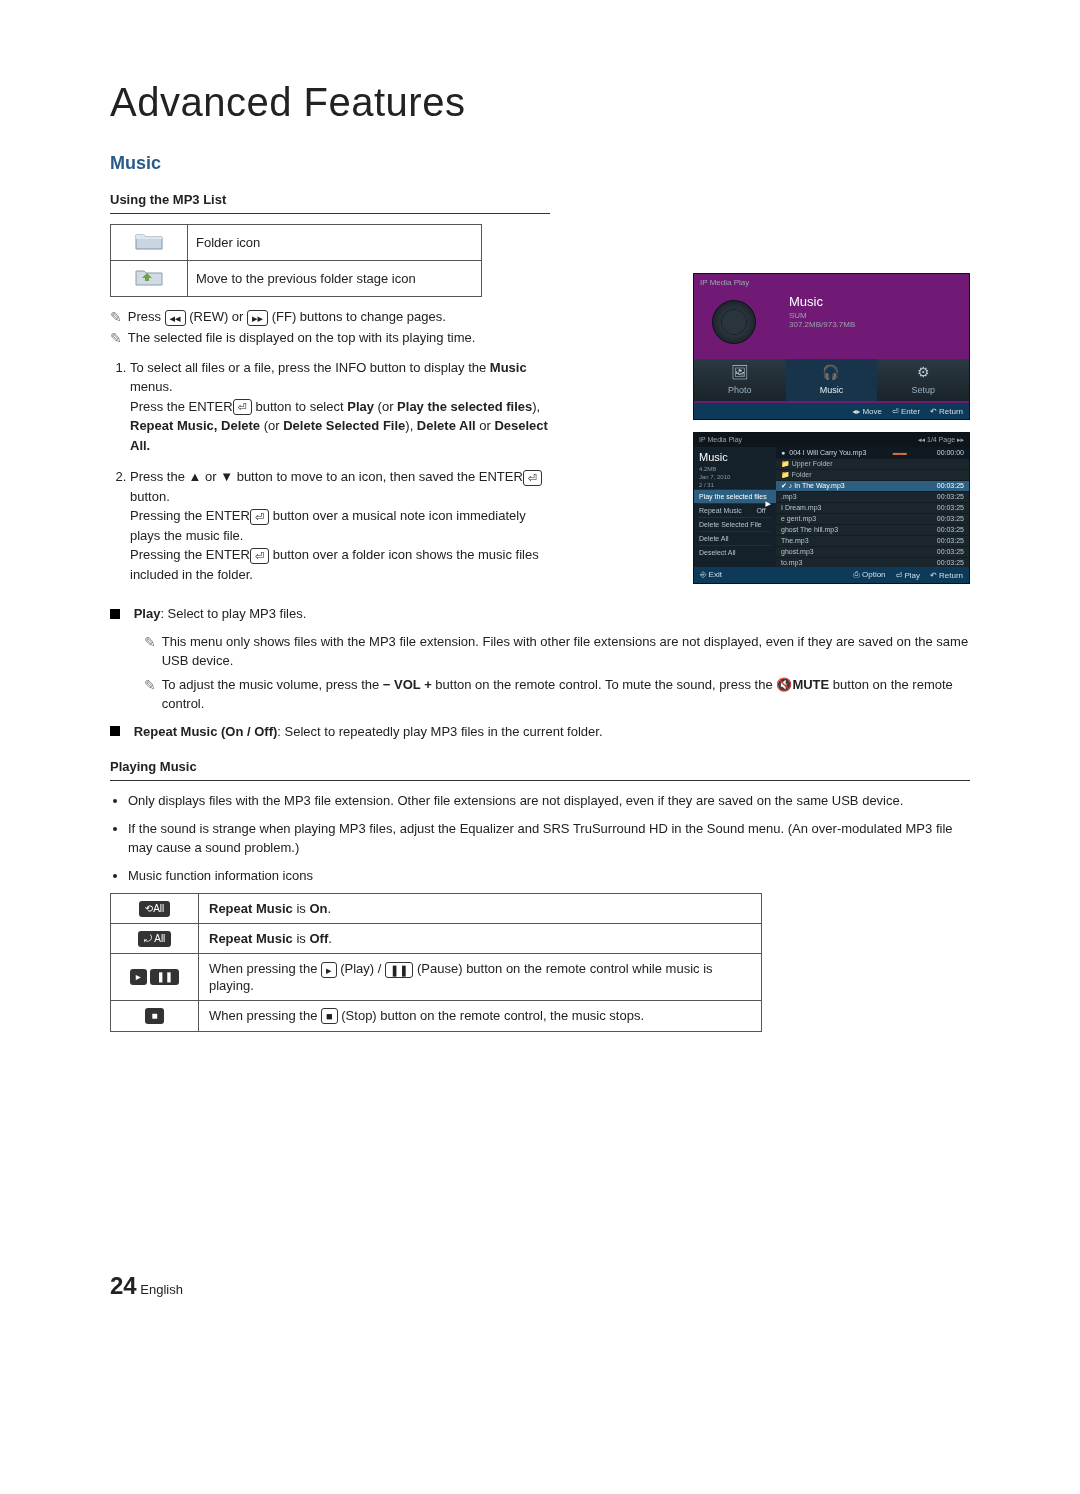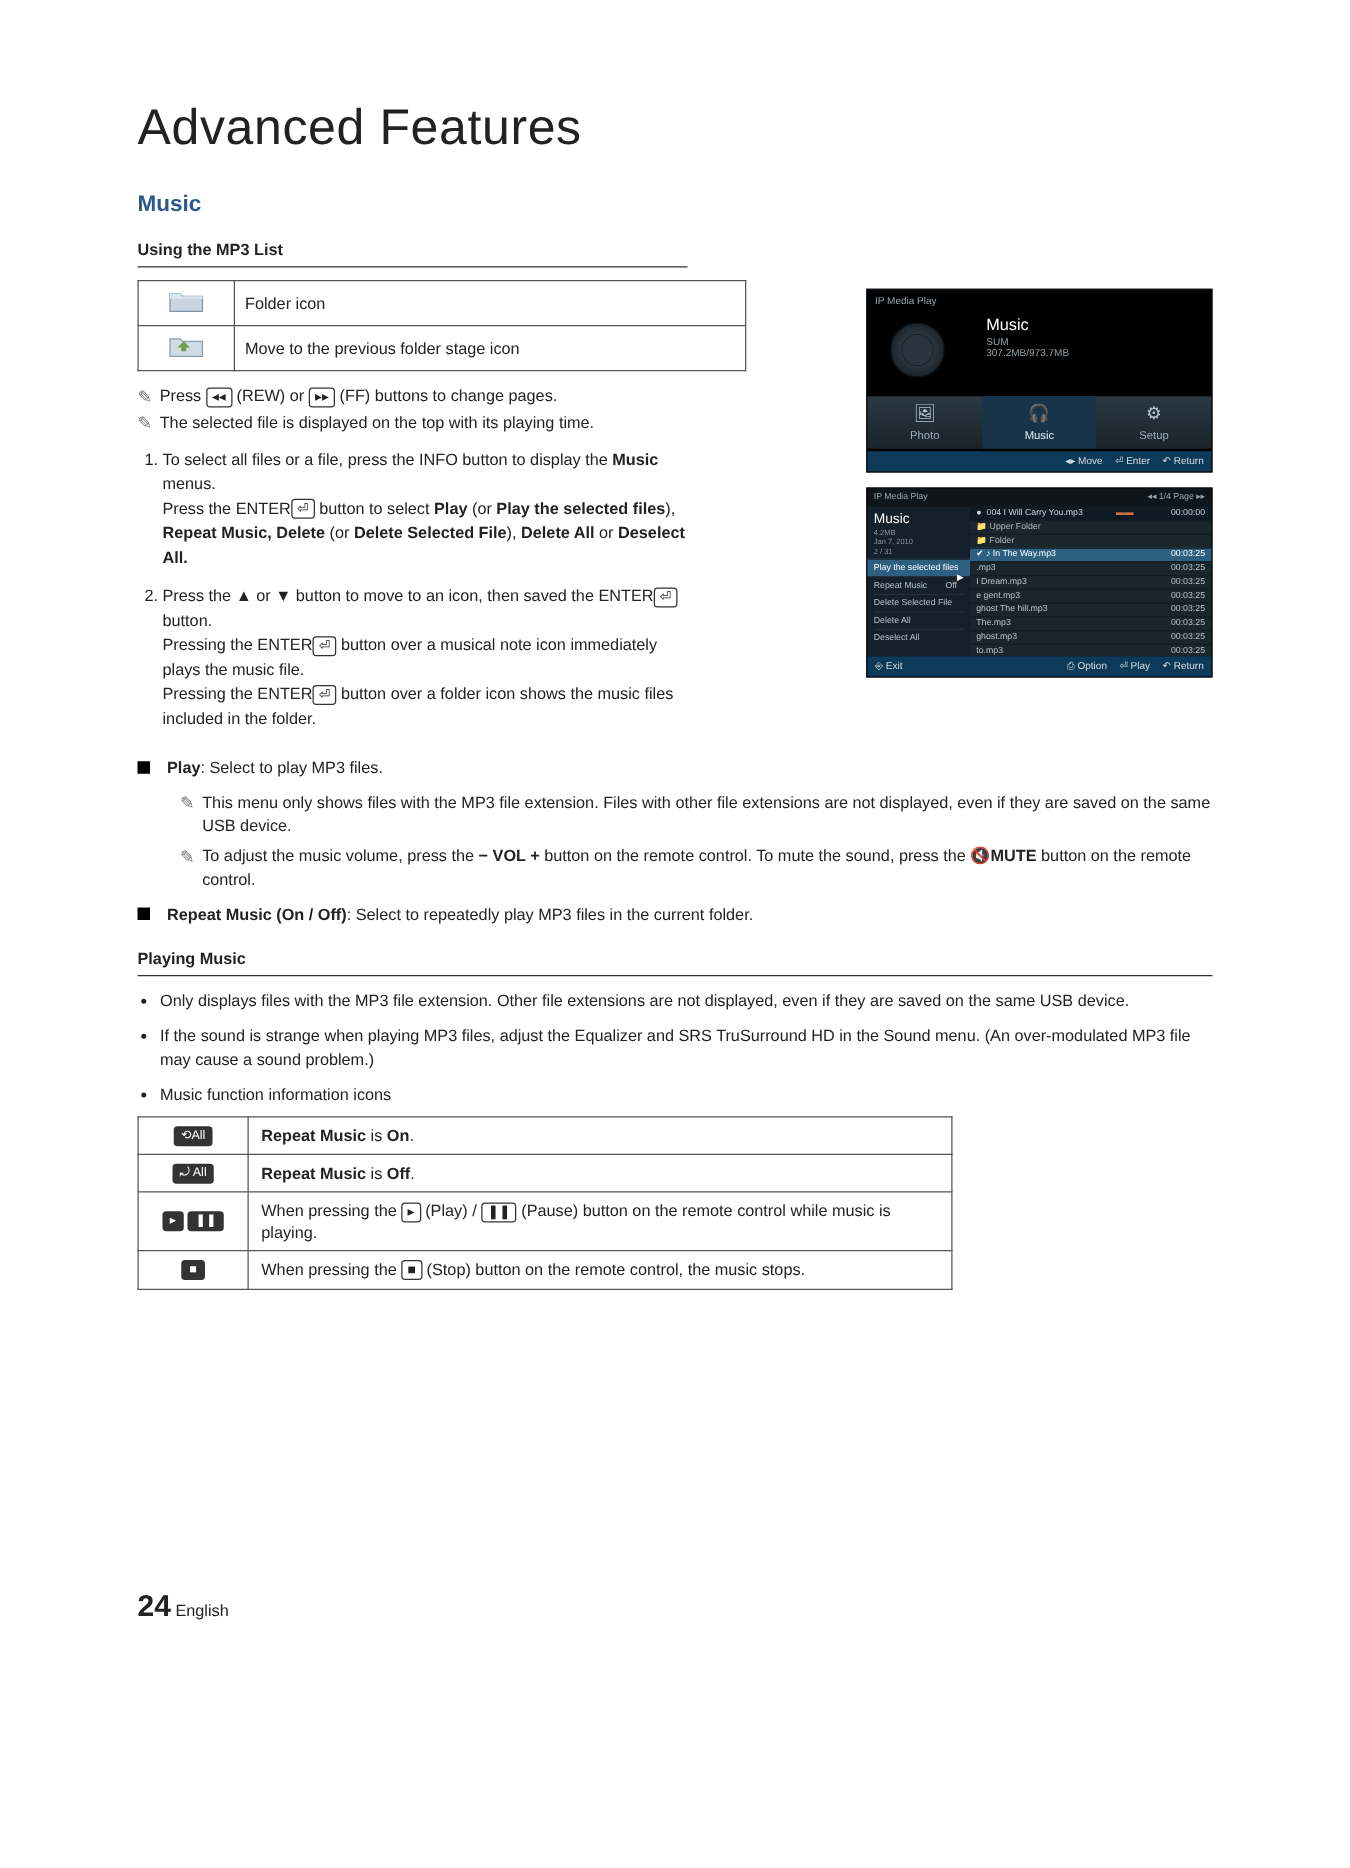--- a/index.html
+++ b/index.html
@@ -1,46 +1,46 @@
 <!DOCTYPE html>
 <html><head>
 <meta charset="utf-8">
 <style>
   body { margin:0; padding:0; background:#fff; font-family: Arial, Helvetica, sans-serif; color:#222; width:1080px; }
   .page { padding: 80px 110px 60px 110px; box-sizing:border-box; width:1080px; }
   h1.title { font-weight:400; font-size:40px; margin:0 0 28px 0; letter-spacing:0.5px; }
   h2.section { font-size:18px; color:#2b5a8a; margin:0 0 14px 0; font-weight:bold; }
   .subhead { font-size:13px; font-weight:bold; margin:4px 0 6px 0; }
   .hr { border-top:1px solid #333; margin:4px 0 10px 0; }
-  table.icontable { border-collapse:collapse; width:487px; margin-bottom:12px; }
+  table.icontable { border-collapse:collapse; width:372px; margin-bottom:12px; }
   table.icontable td { border:1px solid #555; font-size:13px; padding:6px 8px; }
   table.icontable td.iconcell { width:60px; text-align:center; }
   .note-line { font-size:13px; margin:4px 0 4px 0; display:flex; align-items:flex-start; }
   .note-icon { font-size:14px; margin-right:6px; color:#777; }
   ol.steps { font-size:13px; padding-left:20px; margin:12px 0; }
   ol.steps li { margin-bottom:12px; line-height:1.5; }
   .bullet { width:10px; height:10px; background:#000; display:inline-block; margin-right:10px; vertical-align:middle; margin-top:-2px;}
   .blk-item { font-size:13px; margin:8px 0; line-height:1.5; }
   .sub-note { font-size:13px; margin:4px 0 4px 34px; line-height:1.5; display:flex; }
   ul.dots { font-size:13px; padding-left:18px; margin:6px 0; }
   ul.dots li { margin-bottom:8px; line-height:1.5; }
   table.statustable { border-collapse:collapse; width:652px; margin-top:8px; }
   table.statustable td { border:1px solid #555; font-size:13px; padding:7px 10px; }
   table.statustable td.iconcell { width:75px; text-align:center; padding:4px 6px; }
   .key { display:inline-block; border:1px solid #333; border-radius:3px; padding:0 4px; font-size:11px; line-height:14px; vertical-align:middle; background:#fff;}
   .badge { display:inline-block; background:#333; color:#fff; border-radius:3px; padding:1px 6px; font-size:10px; line-height:14px; vertical-align:middle;}
   .pagefoot { font-size:13px; margin-top:240px; }
   .pagefoot .num { font-size:24px; font-weight:bold; }
 
-  .cols { display:flex; align-items:center;gap:12px; }
+  .cols { display:flex; align-items:flex-end;gap:12px; }
   .leftcol { width:440px; }
   .rightcol { margin-left:auto; }
 
   
-  .tv { width:275px; background:#000000; color:#cfd8df; font-size:9px; border:1px solid #0a1218; margin-bottom:12px; position:relative; }
+  .tv { width:275px; background:#701a75; color:#cfd8df; font-size:9px; border:1px solid #0a1218; margin-bottom:12px; position:relative; }
   .tv1 { height:145px; }
   .tv .crumb { position:absolute; top:4px; left:6px; font-size:8px; color:#9aa6ad;}
   .tv1 .big { position:absolute; left:95px; top:20px; }
   .tv1 .big .t1 { color:#fff; font-size:13px; }
   .tv1 .big .t2 { font-size:8px; color:#99a3aa; margin-top:2px;}
   .tv1 .big .t3 { font-size:8px; color:#99a3aa;}
   .tv1 .disc { position:absolute; left:18px; top:26px; width:42px; height:42px; border-radius:50%; background:radial-gradient(circle,#2a343c 40%,#161d23 42%,#2a343c 44%,#10161b 100%); border:1px solid #0c1216;}
   .tv1 .tabs { position:absolute; bottom:18px; left:0; right:0; height:42px; display:flex; background:linear-gradient(#2a3942,#1a2329);}
   .tv1 .tab { flex:1; text-align:center; font-size:9px; color:#9ab0c0; padding-top:26px; position:relative;}
   .tv1 .tab.sel { background:#17344a; color:#e5edf2;}

